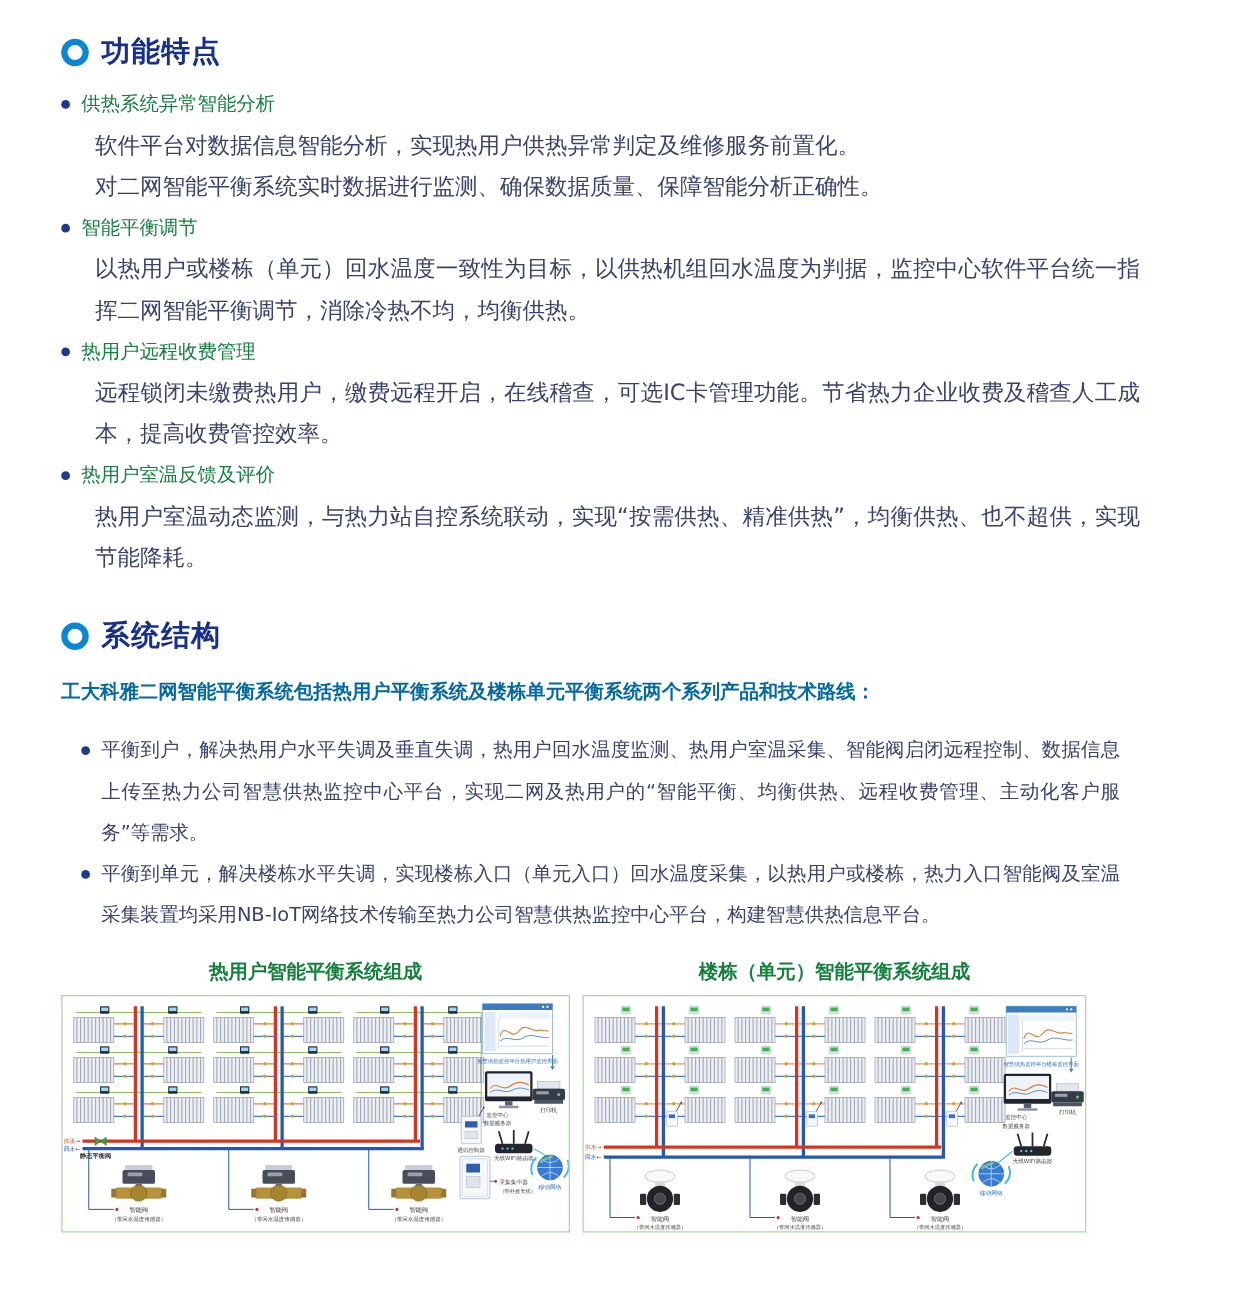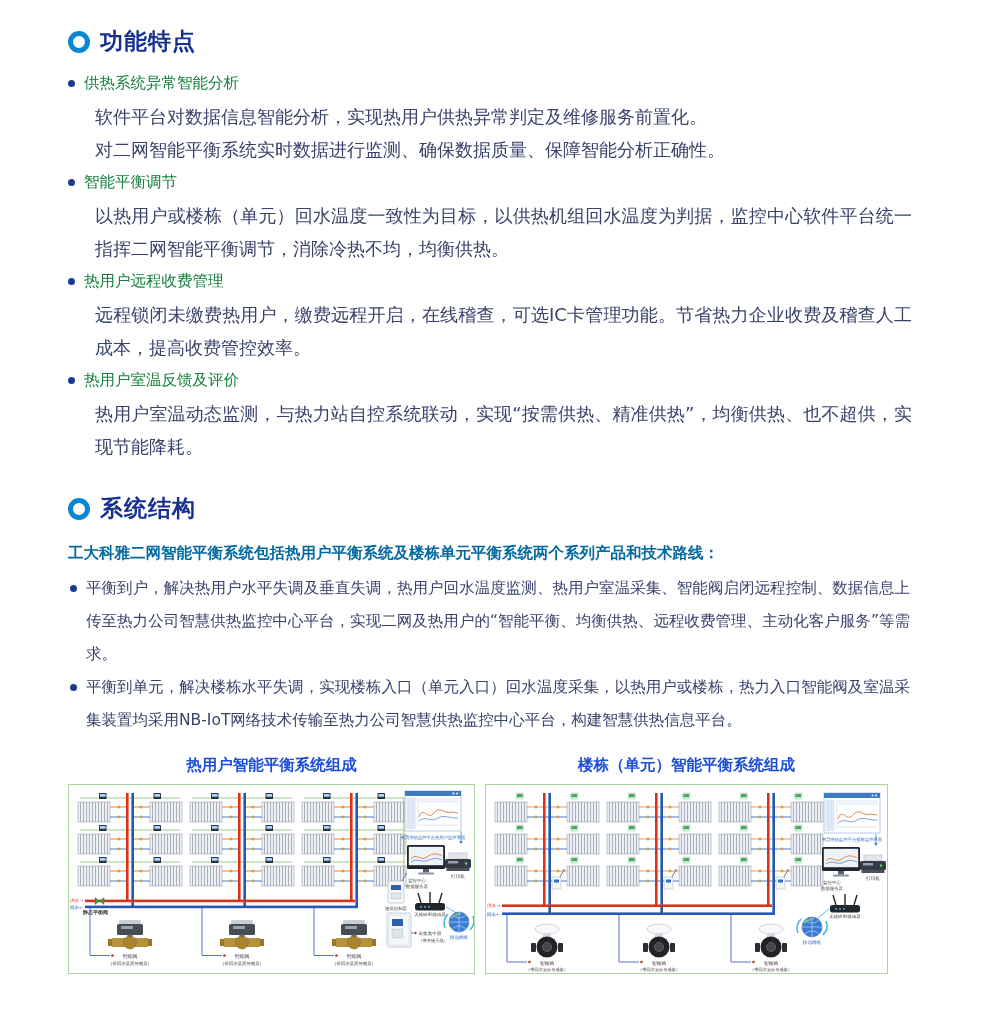--- a/index.html
+++ b/index.html
@@ -1,38 +1,38 @@
 <!DOCTYPE html>
 <html><head>
 <meta charset="utf-8">
 <style>
   html,body{margin:0;padding:0;}
   body{
     width:1000px;height:1031px;background:#ffffff;
     font-family:"DejaVu Sans","Liberation Sans",sans-serif;
     color:#39426b;overflow:hidden;
   }
-  .page{padding:26px 88px 0 68px;}
+  .page{padding:26px 88px 0 49px;}
   
   .sec-head{display:flex;align-items:center;gap:10px;margin:0 0 10px 0;}
   .ring{width:12px;height:12px;border:5px solid #0b86d2;border-radius:50%;flex:none;background:#fff;}
   .sec-title{font-size:23px;font-weight:bold;color:#16308f;letter-spacing:1px;}
   
   .feat-title{display:flex;align-items:center;gap:9px;font-size:15.5px;line-height:33px;color:#15803d;}
   .dot{width:7px;height:7px;background:#1d3a8f;border-radius:50%;flex:none;}
   .feat p{margin:0 0 0 27px;font-size:18px;line-height:33px;text-align:justify;}
   .structure-sec{margin-top:30px;}
   .intro{font-weight:bold;font-size:15.5px;line-height:30px;margin:14px 0 4px 0;color:#0369a1;}
-  ul.bullets{margin:2px;padding:0;}
+  ul.bullets{margin:16px;padding:0;}
   ul.bullets li{list-style:none;position:relative;padding-left:16px;font-size:15.5px;line-height:33px;text-align:justify;}
   ul.bullets li .dot{position:absolute;left:0;top:13px;}
   
   .diagrams{display:flex;gap:10px;margin-top:18px;align-items:flex-end;}
   figure{margin:0;}
-  figcaption{font-weight:bold;font-size:15.5px;color:#1d4ed8;text-align:center;margin-bottom:8px;}
+  figcaption{font-weight:bold;font-size:15.5px;color:#15803d;text-align:center;margin-bottom:8px;}
   svg.panel{border:1px solid #abd79f;display:block;background:#fff;}
   svg text{font-family:"DejaVu Sans","Liberation Sans",sans-serif;}
 </style>
 </head>
 <body>
 
 <div class="page">
 
   <div class="sec-head">
     <span class="ring"></span>

